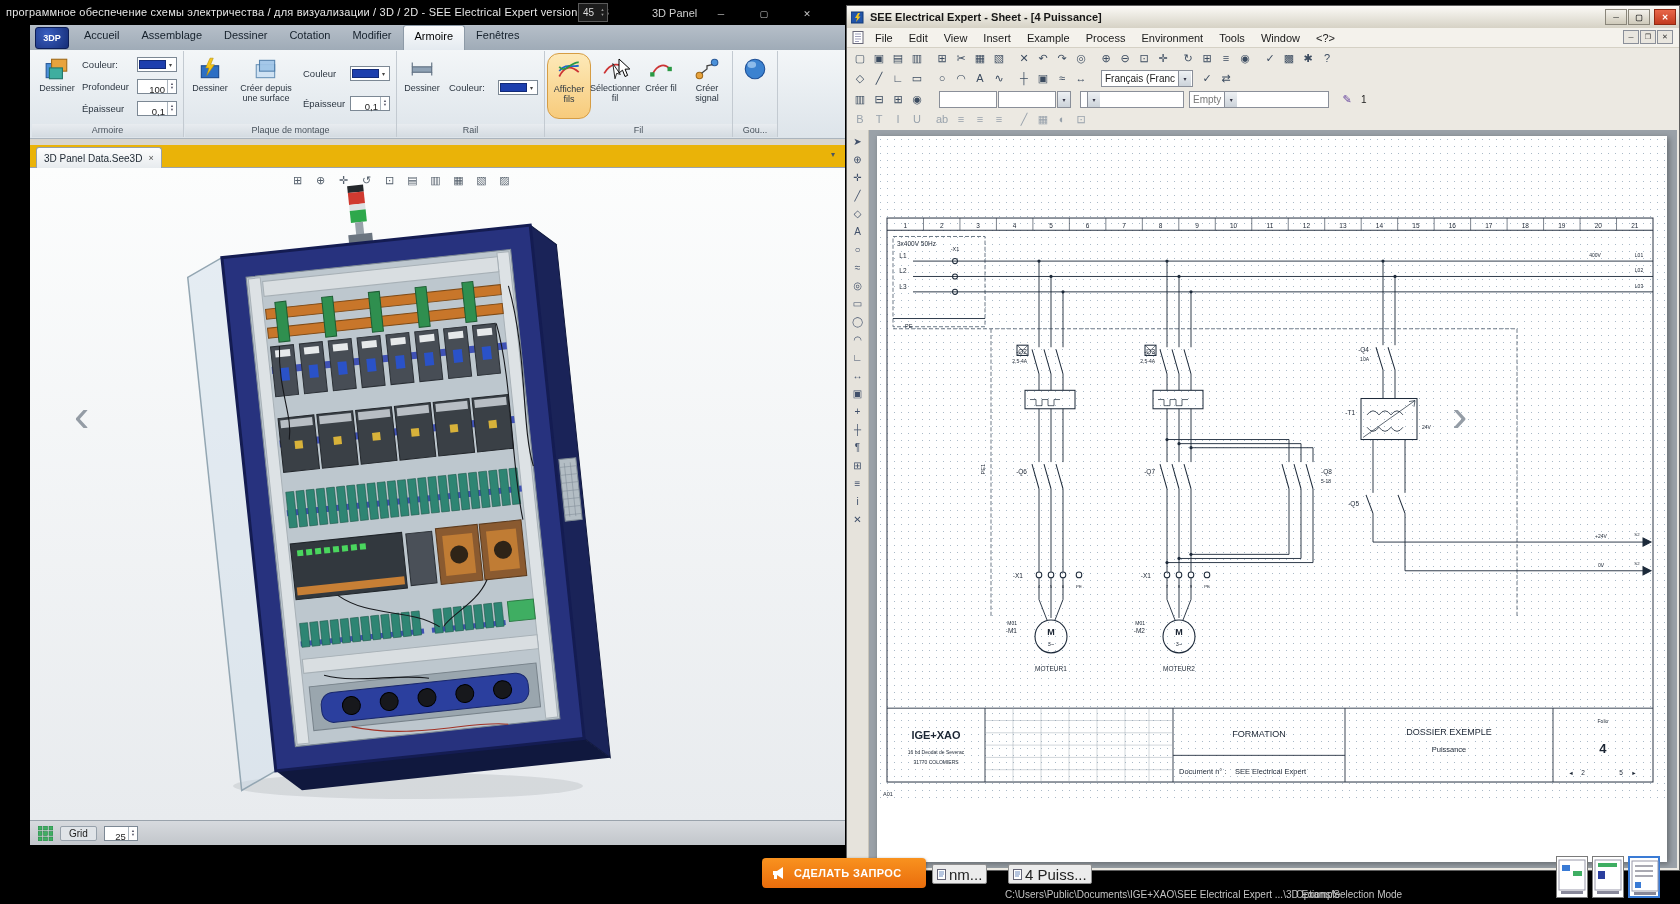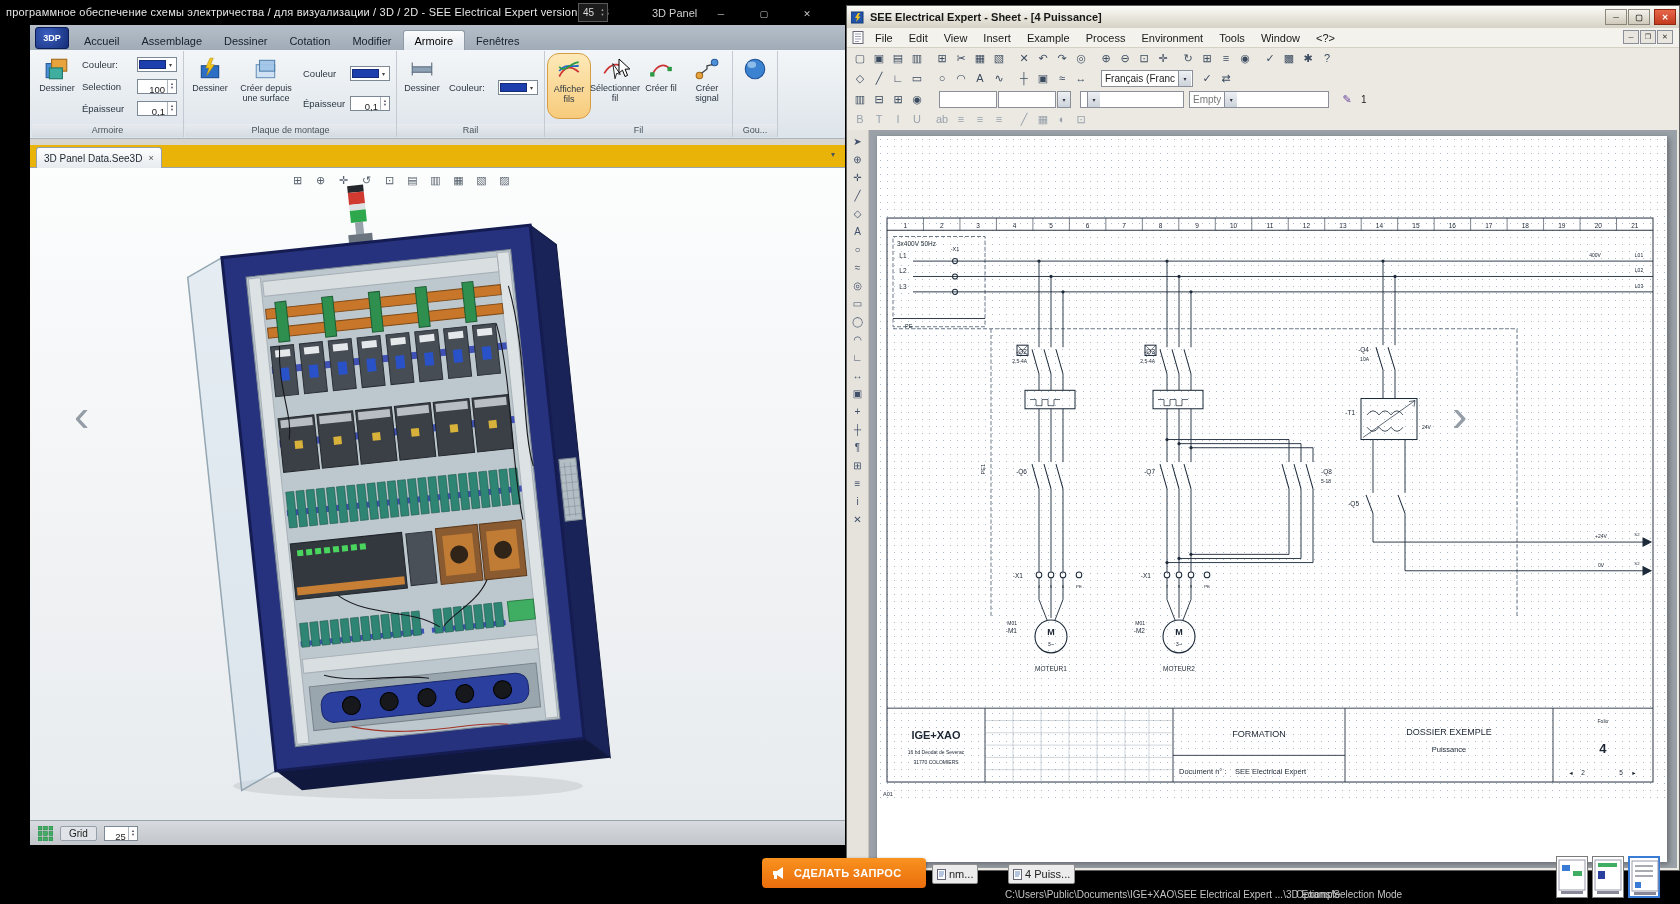--- a/index.html
+++ b/index.html
@@ -9,21 +9,21 @@
 .vtitle{position:absolute;left:6px;top:6px;font-size:11px;color:#e6e6e6;letter-spacing:.2px}
 .counter{position:absolute;left:578px;top:3px;width:30px;height:19px;background:#1c1c1c;border:1px solid #5a5a5a;display:flex;align-items:center;color:#ddd;font-size:10px}
 .counter .val{flex:1;text-align:center}
 .counter .arr{width:9px;display:flex;flex-direction:column;align-items:center;justify-content:center;font-size:4px;color:#999;line-height:1.1;font-style:normal}
 .lw-title{position:absolute;left:652px;top:7px;font-size:11px;color:#cfcfcf}
 .wbtn{position:absolute;top:6px;width:18px;height:15px;display:flex;align-items:center;justify-content:center;color:#c4c4c4;font-size:9px}
 
 #left-window{position:absolute;left:30px;top:25px;width:815px;height:820px;background:#d8d5ce}
 .tabrow{position:absolute;left:0;top:0;width:100%;height:25px;background:linear-gradient(#b6bfc9,#9fabb7);display:flex;align-items:flex-end}
 .logo3dp{width:34px;height:22px;margin:1px 4px 1px 5px;background:radial-gradient(circle at 35% 30%,#3a5fc0,#152d77);border:1px solid #0c1d55;border-radius:3px;color:#fff;font-size:9px;font-weight:bold;display:flex;align-items:center;justify-content:center}
-.rtabs{display:flex;align-items:flex-end;height:100%}
+.rtabs{display:flex;height:100%}
 .rtab{padding:4px 11px 3px;font-size:11px;color:#15202b}
 .rtab.active{background:linear-gradient(#fafbfc,#e4eaf0);border:1px solid #8d9aa7;border-bottom:none;border-radius:3px 3px 0 0;color:#000}
 .ribbon{position:absolute;left:0;top:25px;width:100%;height:89px;background:linear-gradient(#f3f6f8,#dde4ea);border-bottom:1px solid #aab4bd}
 .rgroup{position:absolute;top:1px;height:86px;border-right:1px solid #c3cad1}
 .glabel{position:absolute;left:0;bottom:0;width:100%;height:13px;line-height:13px;text-align:center;font-size:9px;color:#49535d;background:linear-gradient(#e8ecf0,#d4dbe1)}
 .rbtn{position:absolute;width:44px;height:66px;display:flex;flex-direction:column;align-items:center;gap:2px;padding-top:3px;font-size:9px;line-height:1.1;text-align:center;color:#2c3641}
 .rbtn.sel{background:linear-gradient(#fde9b8,#f7cb7c);border:1px solid #d69d44;border-radius:12px}
 .ric{width:26px;height:26px;flex:none}
 .rrow{position:absolute;display:flex;align-items:center;gap:3px;height:16px}
 .rlabel{width:52px;font-size:9.5px;color:#2c3641;white-space:nowrap}
@@ -65,21 +65,21 @@
 .dots{position:absolute;left:0;top:0;right:0;bottom:58px;background-image:radial-gradient(circle,#a9b9c7 .6px,transparent .95px);background-size:7px 7px}
 .sheet svg{position:absolute;left:0;top:0;width:100%;height:100%}
 .sch text{fill:#1b2533;font-family:"Liberation Sans",sans-serif}
 .t4{font-size:4.3px}.t45{font-size:5px}.t5{font-size:5.5px}.t6{font-size:6.5px}.t7{font-size:7.5px}.t9{font-size:9px}.t11{font-size:11px}.t13{font-size:13px}
 .colnum{font-size:6.5px;text-anchor:middle;fill:#2a3542}
 .mid{text-anchor:middle}.end{text-anchor:end}.b{font-weight:bold}
 
 .chev{position:absolute;font-size:46px;color:rgba(130,140,150,.85);line-height:1}
 .cta{position:absolute;left:762px;top:858px;width:164px;height:30px;background:linear-gradient(#f9921f,#ea6d0c);border-radius:4px;display:flex;align-items:center;gap:7px;padding:0 9px;box-shadow:0 1px 3px rgba(0,0,0,.5)}
 .cta span{color:#fff;font-size:11px;font-weight:bold;letter-spacing:.4px}
-.tb-item{position:absolute;top:864px;height:20px;background:#ececec;border:1px solid #8f8f8f;border-radius:2px;display:flex;align-items:center;gap:3px;padding:0 4px;font-size:11px;color:#222}
+.tb-item{position:absolute;top:864px;height:20px;background:#ececec;border:1px solid #8f8f8f;border-radius:2px;display:flex;align-items:center;gap:3px;padding:0 4px;font-size:15px;color:#222}
 .thumb{position:absolute;top:856px;width:32px;height:42px;background:#fff;border:1px solid #7a7a7a}
 .thumb.sel{border:2px solid #3a7bd5}
 .statustext{position:absolute;top:889px;font-size:10px;color:#c4c4c4;white-space:nowrap}
 </style>
 </head>
 <body>
 
 <div id="screen">
 
   <span class="vtitle">программное обеспечение схемы электричества / для визуализации / 3D / 2D - SEE Electrical Expert version V4R3</span>
@@ -122,21 +122,21 @@
           <span>Dessiner</span>
         </div>
         <div class="rrow" style="left:50px;top:5px">
           <span class="rlabel">Couleur:</span>
           <span class="swatch">
               <span class="col"></span>
               <i class="dd">▾</i>
             </span>
         </div>
         <div class="rrow" style="left:50px;top:27px">
-          <span class="rlabel">Selection</span>
+          <span class="rlabel">Profondeur</span>
           <span class="spin">
               <span class="val">100</span>
               <span class="arr">
                 <i>▲</i>
                 <i>▼</i>
               </span>
             </span>
         </div>
         <div class="rrow" style="left:50px;top:49px">
           <span class="rlabel">Épaisseur</span>

